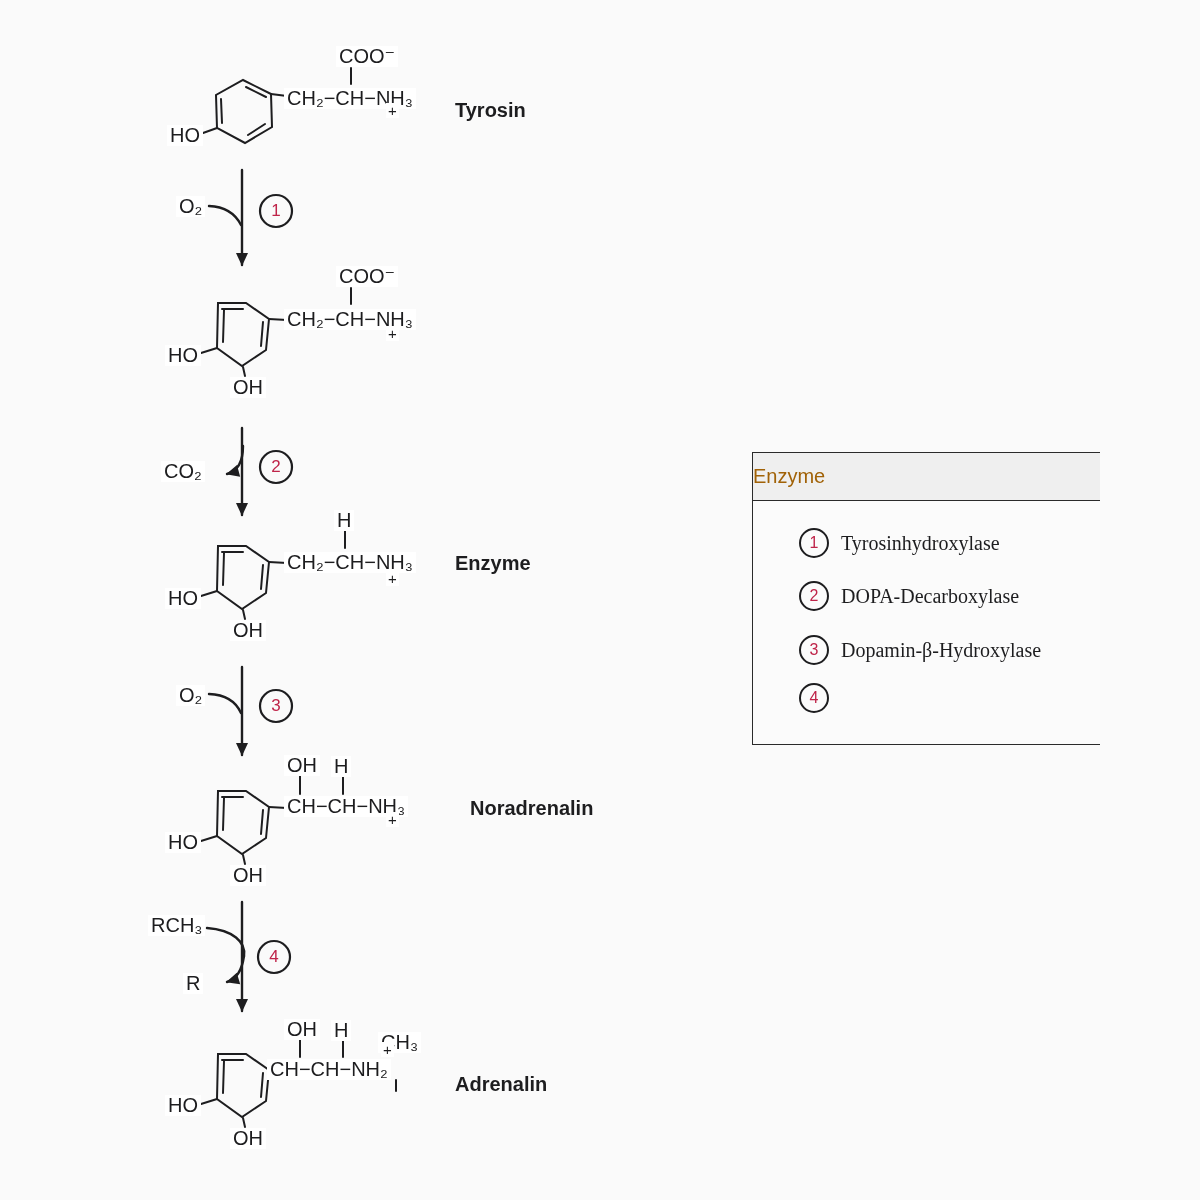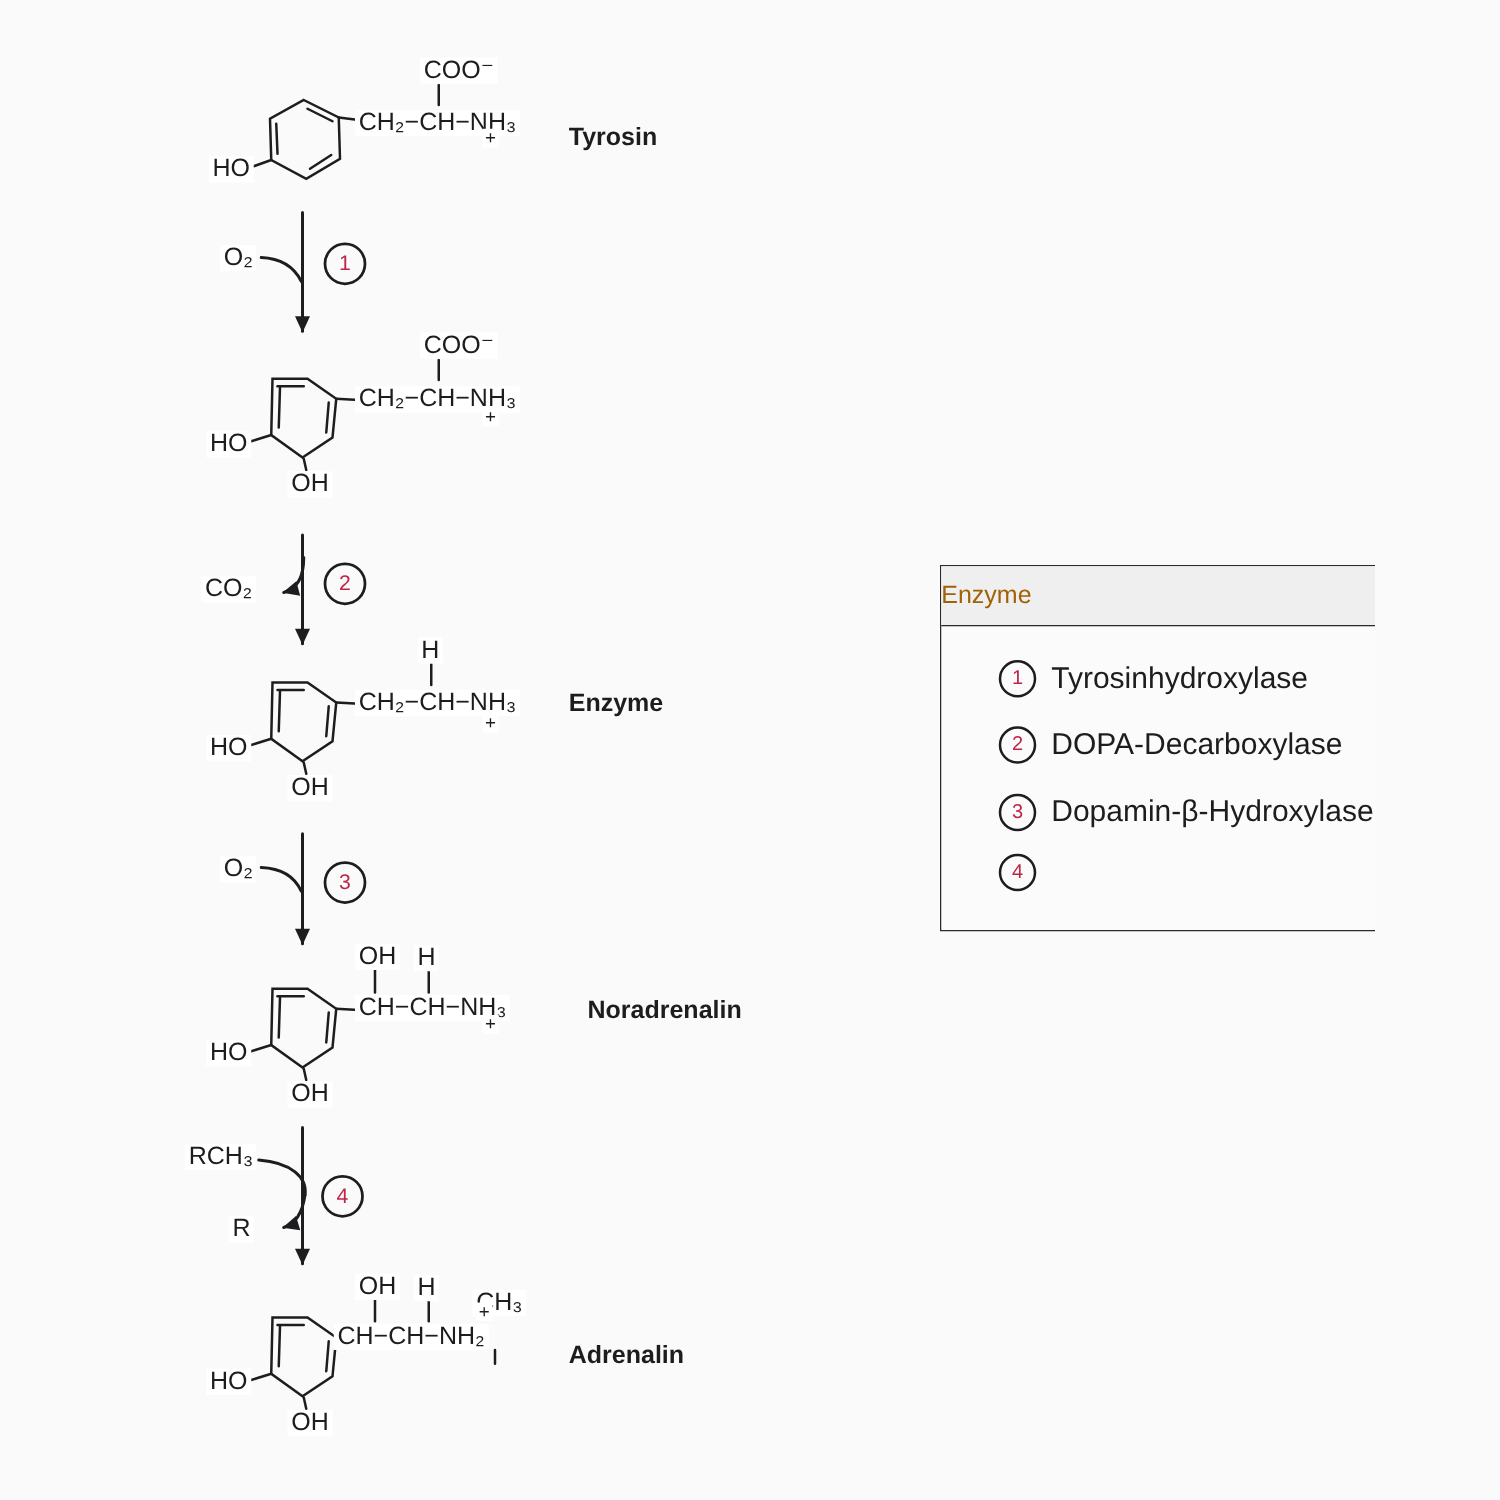--- a/index.html
+++ b/index.html
@@ -37,21 +37,21 @@
     display:flex;align-items:center;justify-content:flex-start;
     font-size:20px;color:#a16207;
   }
   .legend-item{position:absolute;left:46px;display:flex;align-items:center;gap:12px;}
   .lcircle{
     width:30px;height:30px;flex:0 0 30px;box-sizing:border-box;
     border:2px solid var(--ink,#1d1d1f);border-radius:50%;
     display:flex;align-items:center;justify-content:center;
     font-size:16px;color:var(--red,#bf2449);background:#fbfbfb;
   }
-  .llabel{font-size:24px;line-height:22px;color:var(--ink,#1d1d1f);}
+  .llabel{font-size:20px;line-height:22px;color:var(--ink,#1d1d1f);font-family:Liberation Serif, serif;}
   .llabel span{display:block;}
 </style>
 </head>
 <body>
 
 <div id="canvas">
 
   <svg class="art" width="1200" height="1200" viewBox="0 0 1200 1200">
     <defs>
       <marker id="ah" markerUnits="userSpaceOnUse" markerWidth="16" markerHeight="14" refX="13" refY="7" orient="auto">

